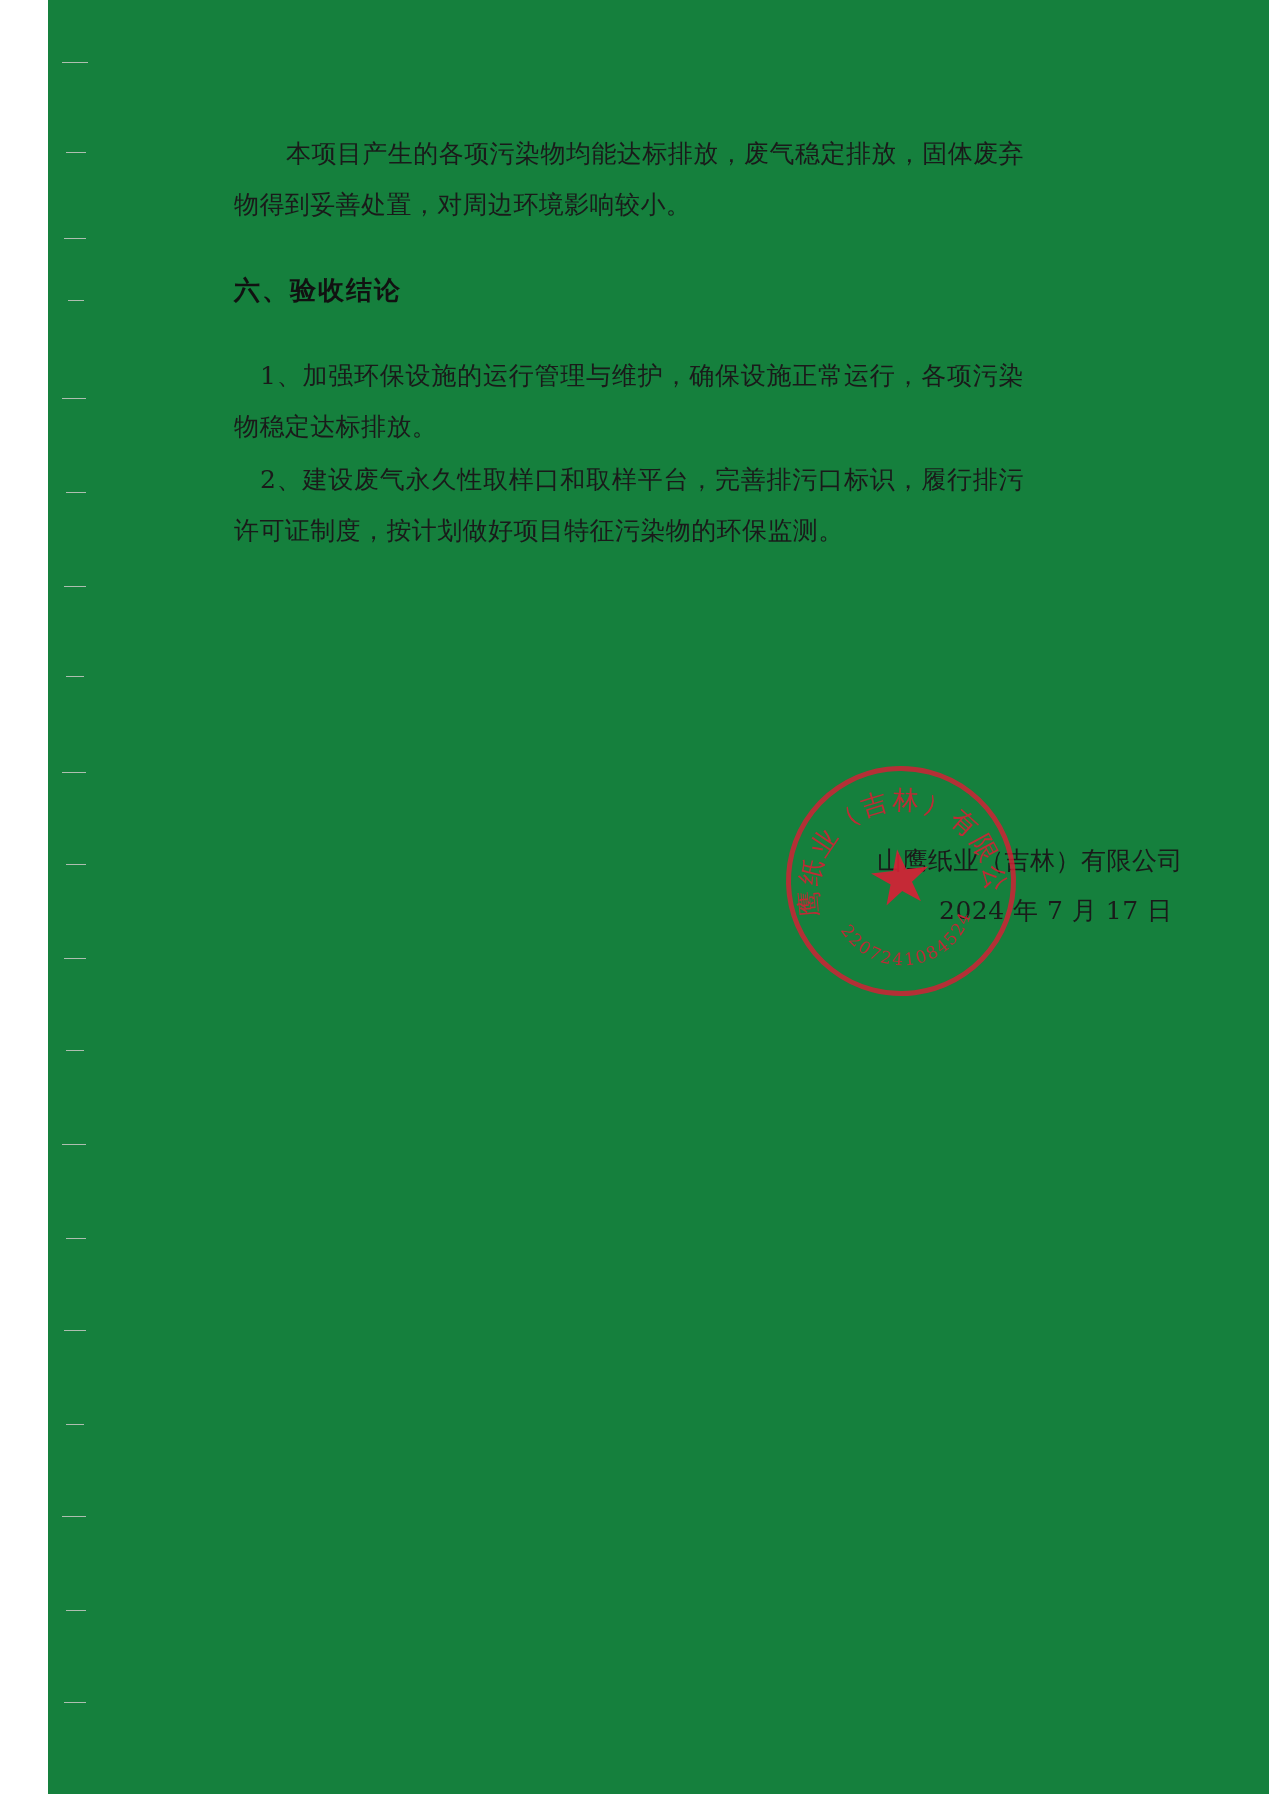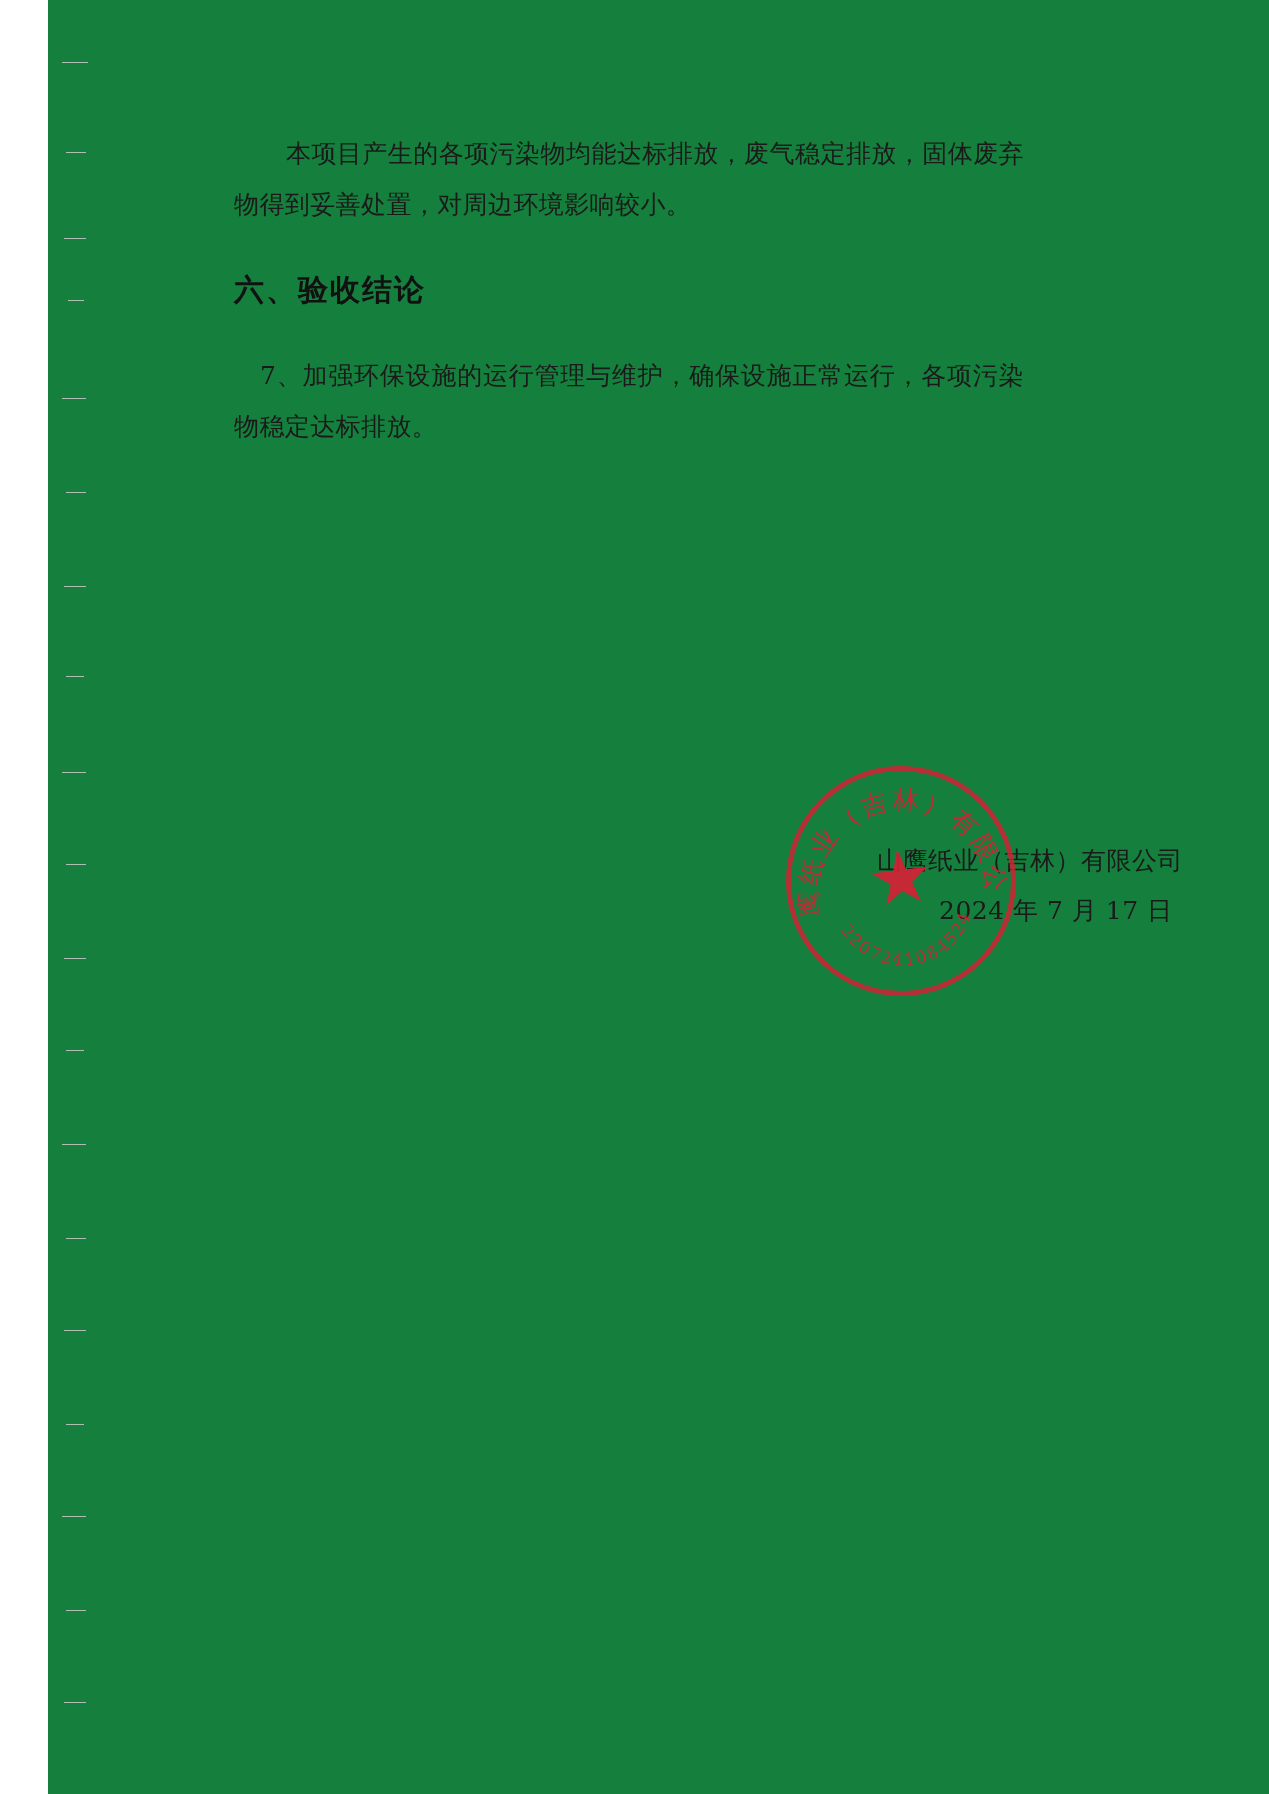--- a/index.html
+++ b/index.html
@@ -64,21 +64,21 @@
     letter-spacing: 0.4px;
   }
   p.indent {
     text-indent: 52px;
   }
   p.indent-small {
     text-indent: 26px;
   }
   h2.heading {
     margin: 22px 0 14px 0;
-    font-size: 30px;
+    font-size: 26px;
     line-height: 48px;
     font-weight: bold;
     color: #111;
     letter-spacing: 2px;
   }
   .spacer-sm { height: 12px; }
   .spacer-md { height: 22px; }
 
   .signature-block {
     position: absolute;
@@ -181,22 +181,23 @@
     <p class="para indent">本项目产生的各项污染物均能达标排放，废气稳定排放，固体废弃物得到妥善处置，对周边环境影响较小。</p>
 
     <div class="spacer-sm"></div>
 
     <h2 class="heading">六、验收结论</h2>
 
 
     <div class="spacer-md"></div>
 
 
-    <p class="para indent-small">7、加强环保设施的运行管理与维护，确保设施正常运行，各项污染物稳定达标排放。</p>
-
+    <p class="para indent-small">1、加强环保设施的运行管理与维护，确保设施正常运行，各项污染物稳定达标排放。</p>
+
+    <p class="para indent-small">2、建设废气永久性取样口和取样平台，完善排污口标识，履行排污许可证制度，按计划做好项目特征污染物的环保监测。</p>
 
 
   </div>
 
   <div class="signature-block">
     <div>山鹰纸业（吉林）有限公司</div>
     <div class="signature-line-2">2024 年 7 月 17 日</div>
   </div>
 
   <div class="seal">

